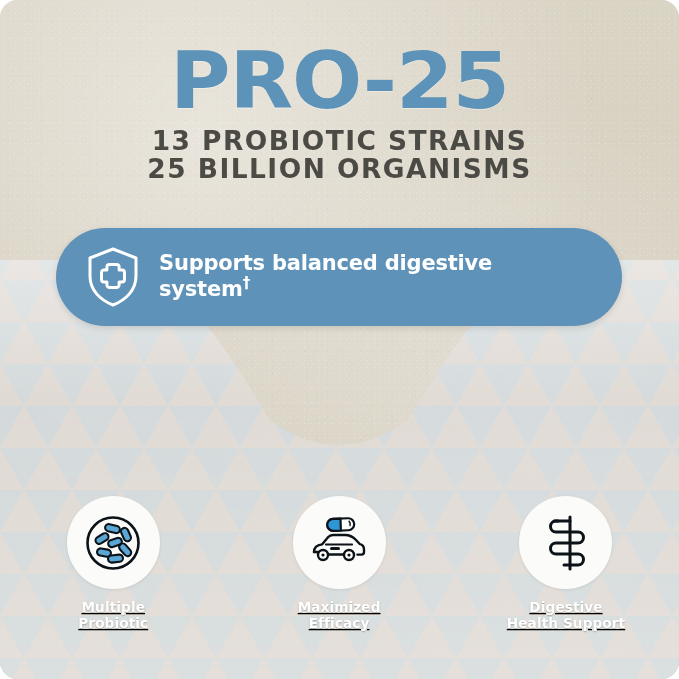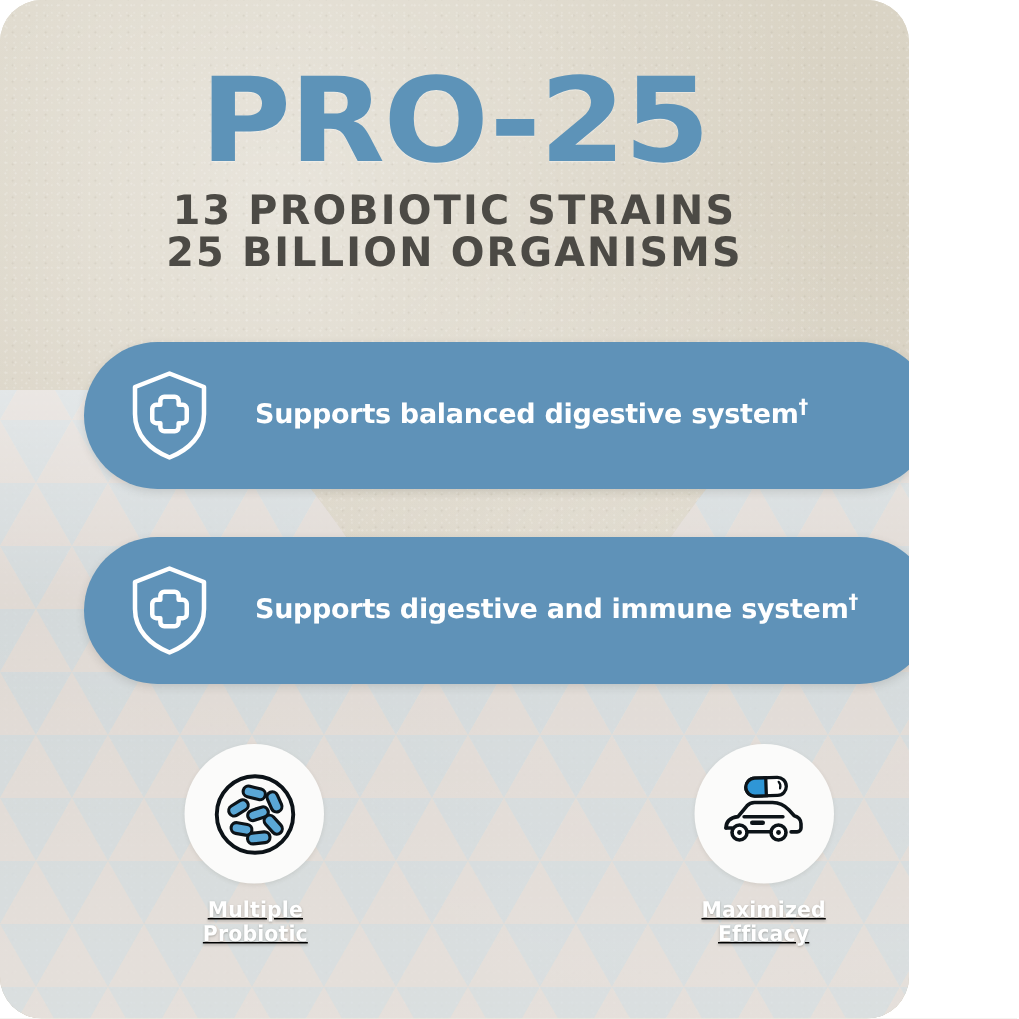--- a/index.html
+++ b/index.html
@@ -10,23 +10,23 @@
   body {
     width: 679px;
     height: 679px;
     overflow: hidden;
     font-family: "Liberation Sans", sans-serif;
   }
 
   
   #card {
     position: relative;
-    width: 606px;
+    width: 679px;
     height: 679px;
-    border-radius: 28px;
+    border-radius: 18px;
     overflow: hidden;
     background: #d9d3c4;
   }
 
   
   .kraft {
     position: absolute;
     inset: 0;
     background:
       radial-gradient(circle at 30% 20%, rgba(255,255,255,0.42) 0%, rgba(255,255,255,0) 55%),
@@ -103,25 +103,24 @@
     flex: 0 0 auto;
     width: 56px;
     height: 62px;
     margin-left: 29px;
     margin-right: 18px;
   }
   .pill .pill-text {
     color: #ffffff;
     font-family: "DejaVu Sans", sans-serif;
     font-weight: 700;
-    font-size: 18px;
+    font-size: 21px;
     line-height: 1.22;
     letter-spacing: -0.2px;
     max-width: 420px;
-    margin-left: 11px;
   }
   .pill .pill-text sup {
     font-size: .72em;
     vertical-align: super;
     line-height: 0;
   }
 
   
   .features {
     position: absolute;
@@ -608,29 +607,20 @@
   <div class="pill" id="pill-1">
     <span class="shield">
       <svg viewBox="0 0 56 62" width="56" height="62" fill="none">
         <path d="M28 3 L51 12 V30 C51 44 41 54 28 59 C15 54 5 44 5 30 V12 Z" stroke="#ffffff" stroke-width="3" stroke-linejoin="round"></path>
         <path d="M24.5 18.5 h7 a2.6 2.6 0 0 1 2.6 2.6 v2.8 h2.8 a2.6 2.6 0 0 1 2.6 2.6 v7 a2.6 2.6 0 0 1 -2.6 2.6 h-2.8 v2.8 a2.6 2.6 0 0 1 -2.6 2.6 h-7 a2.6 2.6 0 0 1 -2.6 -2.6 v-2.8 h-2.8 a2.6 2.6 0 0 1 -2.6 -2.6 v-7 a2.6 2.6 0 0 1 2.6 -2.6 h2.8 v-2.8 a2.6 2.6 0 0 1 2.6 -2.6 z" stroke="#ffffff" stroke-width="3" stroke-linejoin="round"></path>
       </svg>
     </span>
     <span class="pill-text"><span>Supports balanced digestive system</span><sup>†</sup></span>
   </div>
 
-  <div class="pill" id="pill-2">
-    <span class="shield">
-      <svg viewBox="0 0 56 62" width="56" height="62" fill="none">
-        <path d="M28 3 L51 12 V30 C51 44 41 54 28 59 C15 54 5 44 5 30 V12 Z" stroke="#ffffff" stroke-width="3" stroke-linejoin="round"></path>
-        <path d="M24.5 18.5 h7 a2.6 2.6 0 0 1 2.6 2.6 v2.8 h2.8 a2.6 2.6 0 0 1 2.6 2.6 v7 a2.6 2.6 0 0 1 -2.6 2.6 h-2.8 v2.8 a2.6 2.6 0 0 1 -2.6 2.6 h-7 a2.6 2.6 0 0 1 -2.6 -2.6 v-2.8 h-2.8 a2.6 2.6 0 0 1 -2.6 -2.6 v-7 a2.6 2.6 0 0 1 2.6 -2.6 h2.8 v-2.8 a2.6 2.6 0 0 1 2.6 -2.6 z" stroke="#ffffff" stroke-width="3" stroke-linejoin="round"></path>
-      </svg>
-    </span>
-    <span class="pill-text"><span>Supports digestive and immune system</span><sup>†</sup></span>
-  </div>
 
   <div class="features">
 
     <div class="feature">
       <div class="disc">
         <span>
           <svg viewBox="0 0 64 64" width="64" height="64">
             <circle cx="32" cy="32" r="25.5" fill="none" stroke="#0c1318" stroke-width="2.6"></circle>
             <g fill="#5aa7d6" stroke="#0c1318" stroke-width="2.1" stroke-linejoin="round">
               <rect x="24" y="14" width="15" height="7.2" rx="3.6" transform="rotate(14 31.5 17.6)"></rect>
@@ -671,15 +661,32 @@
             <circle cx="42" cy="44" r="1.6" fill="#0c1318"></circle>
           </svg>
         </span>
       </div>
       <div class="cap">
         <div>Maximized</div>
         <div>Efficacy</div>
       </div>
     </div>
 
+    <div class="feature">
+      <div class="disc">
+        <span>
+          <svg viewBox="0 0 64 64" width="64" height="64">
+            <g fill="none" stroke="#0c1318" stroke-width="3" stroke-linecap="round" stroke-linejoin="round">
+              <path d="M36 6 V58"></path>
+              <path d="M36 10 H22 a5.5 5.5 0 0 0 0 11 H44 a5.5 5.5 0 0 1 0 11 H22 a5.5 5.5 0 0 0 0 11 H44 a5.5 5.5 0 0 1 0 11 H30"></path>
+              <path d="M24 10 H20"></path>
+            </g>
+          </svg>
+        </span>
+      </div>
+      <div class="cap">
+        <div>Digestive</div>
+        <div>Health Support</div>
+      </div>
+    </div>
 
   </div>
 </div>
 
 </body></html>

